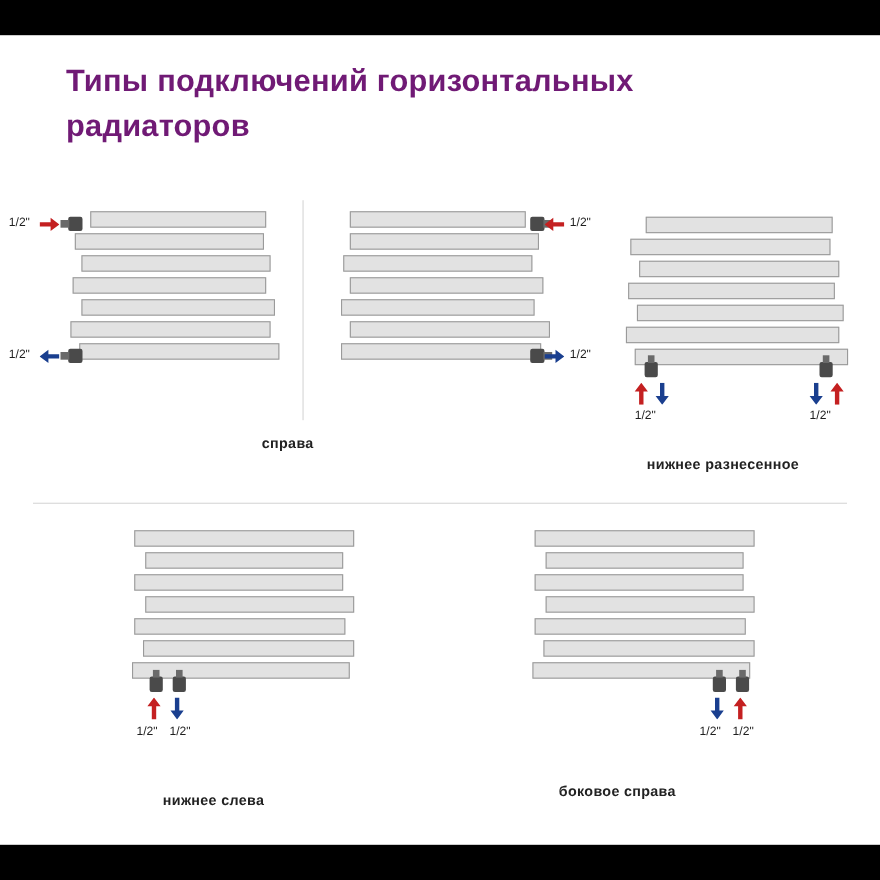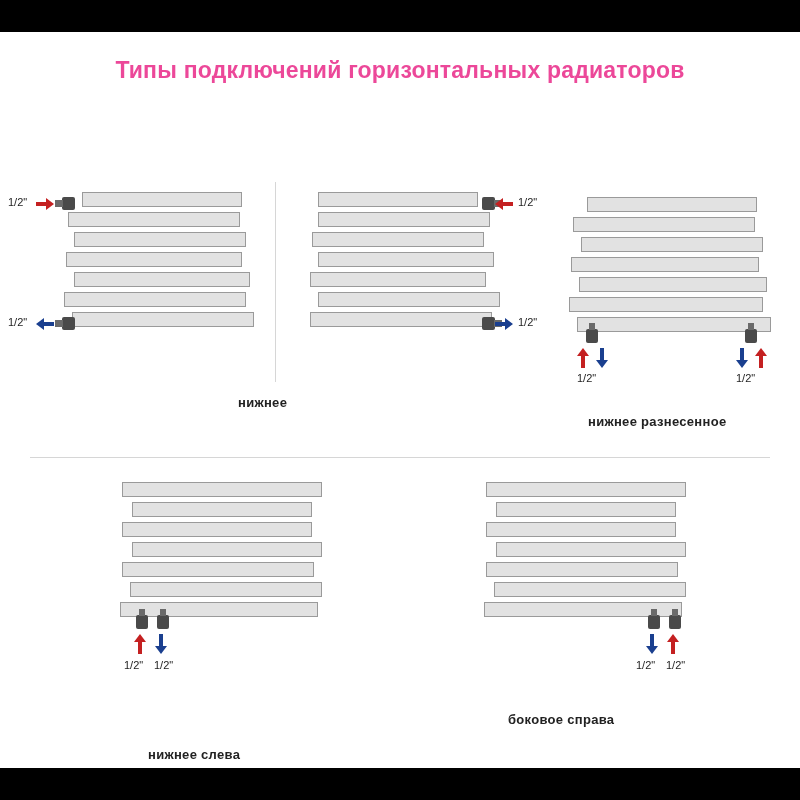--- a/index.html
+++ b/index.html
@@ -25,24 +25,23 @@
     top: 32px;
     width: 800px;
     height: 736px;
     background: #ffffff;
   }
   .title {
     position: absolute;
     left: 60px;
     top: 22px;
     width: 680px;
-    text-align: center;
-    font-size: 23px;
+    font-size: 28px;
     font-weight: bold;
-    color: #ec4899;
+    color: #701a75;
     line-height: 1.45;
     letter-spacing: 0.2px;
   }
 
   
   .radiator {
     position: absolute;
   }
   .bar {
     position: absolute;
@@ -143,21 +142,21 @@
     <div class="fitting-h" style="left:62px; top:285px;"></div>
 
     <svg class="arrow" style="left:36px; top:165px;" width="18" height="14" viewBox="0 0 18 14">
       <path d="M0 5 L10 5 L10 1 L18 7 L10 13 L10 9 L0 9 Z" fill="#c42021"></path>
     </svg>
     <svg class="arrow" style="left:36px; top:285px;" width="18" height="14" viewBox="0 0 18 14">
       <path d="M18 5 L8 5 L8 1 L0 7 L8 13 L8 9 L18 9 Z" fill="#1a3f8f"></path>
     </svg>
     <span class="label-size" style="left:8px; top:164px;">1/2"</span>
     <span class="label-size" style="left:8px; top:284px;">1/2"</span>
-    <span class="caption" style="left:238px; top:363px;">нижнее</span>
+    <span class="caption" style="left:238px; top:363px;">справа</span>
 
     <div class="radiator" style="left:310px; top:160px; width:200px; height:140px;">
       <div class="bar" style="left:8px;  top:0px;   width:160px; height:15px;"></div>
       <div class="bar" style="left:8px;  top:20px;  width:172px; height:15px;"></div>
       <div class="bar" style="left:2px;  top:40px;  width:172px; height:15px;"></div>
       <div class="bar" style="left:8px;  top:60px;  width:176px; height:15px;"></div>
       <div class="bar" style="left:0px;  top:80px;  width:176px; height:15px;"></div>
       <div class="bar" style="left:8px;  top:100px; width:182px; height:15px;"></div>
       <div class="bar" style="left:0px;  top:120px; width:182px; height:15px;"></div>
     </div>
@@ -214,21 +213,21 @@
     <div class="fitting-v" style="left:157px; top:583px;"></div>
 
     <svg class="arrow" style="left:133px; top:602px;" width="14" height="20" viewBox="0 0 14 20">
       <path d="M5 20 L5 8 L1 8 L7 0 L13 8 L9 8 L9 20 Z" fill="#c42021"></path>
     </svg>
     <svg class="arrow" style="left:154px; top:602px;" width="14" height="20" viewBox="0 0 14 20">
       <path d="M5 0 L5 12 L1 12 L7 20 L13 12 L9 12 L9 0 Z" fill="#1a3f8f"></path>
     </svg>
     <span class="label-size" style="left:124px; top:627px;">1/2"</span>
     <span class="label-size" style="left:154px; top:627px;">1/2"</span>
-    <span class="caption" style="left:148px; top:715px;">нижнее слева</span>
+    <span class="caption" style="left:148px; top:688px;">нижнее слева</span>
 
     <div class="radiator" style="left:482px; top:450px; width:215px; height:145px;">
       <div class="bar" style="left:4px;  top:0px;   width:200px; height:15px;"></div>
       <div class="bar" style="left:14px; top:20px;  width:180px; height:15px;"></div>
       <div class="bar" style="left:4px;  top:40px;  width:190px; height:15px;"></div>
       <div class="bar" style="left:14px; top:60px;  width:190px; height:15px;"></div>
       <div class="bar" style="left:4px;  top:80px;  width:192px; height:15px;"></div>
       <div class="bar" style="left:12px; top:100px; width:192px; height:15px;"></div>
       <div class="bar" style="left:2px;  top:120px; width:198px; height:15px;"></div>
     </div>

